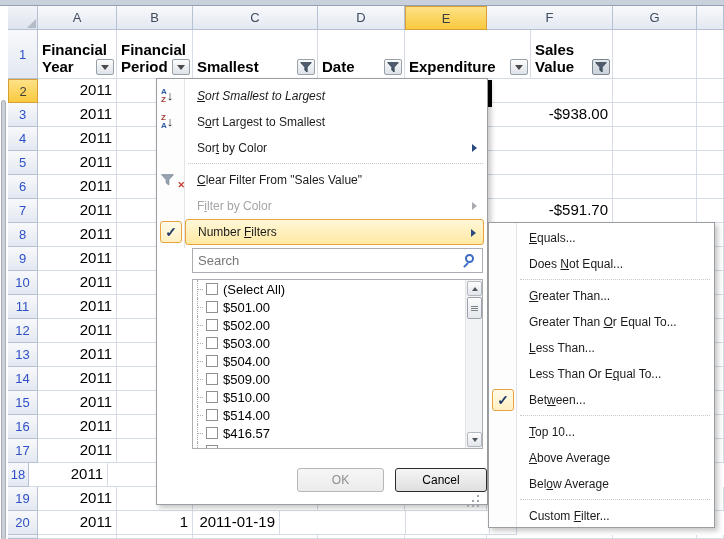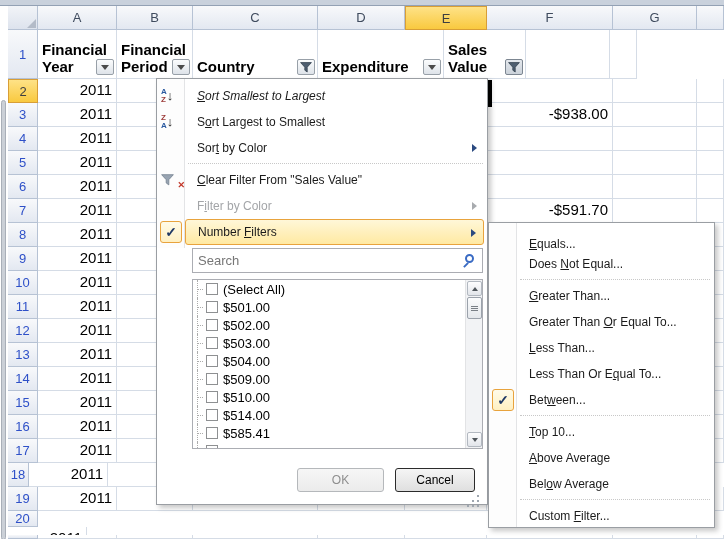--- a/index.html
+++ b/index.html
@@ -99,21 +99,21 @@
   .sthumb { position:absolute; left:1px; top:17px; width:15px; height:22px;
             background:linear-gradient(180deg,#FBFCFD,#E4E7EB); border:1px solid #9BA2AB;
             border-radius:2px; display:flex; align-items:center; justify-content:center; }
   .glines { width:7px; height:0; border-top:1px solid #7A8087; box-shadow:0 2px #7A8087, 0 4px #7A8087;
             margin-top:-4px; }
 
   .btn { position:absolute; top:389px; height:24px; font-size:12px; display:flex;
          align-items:center; justify-content:center; border-radius:3px; cursor:default; }
   .ok { left:140px; width:87px; border:1px solid #B5B8BB;
         background:linear-gradient(180deg,#F6F6F6,#EBEBEB); color:#8E8E8E; }
-  .cancel { left:238px; width:80px; border:1px solid #2B2B2B;
+  .cancel { left:238px; width:92px; border:1px solid #2B2B2B;
         background:linear-gradient(180deg,#F5F5F5,#DFDFDF); color:#000; }
   .grip { position:absolute; right:8px; bottom:7px; width:2px; height:2px; background:#9EA6AF;
           box-shadow:-5px 5px #9EA6AF, 0 5px #9EA6AF, -10px 10px #9EA6AF, -5px 10px #9EA6AF, 0 10px #9EA6AF; }
 
   
   .submenu { position:absolute; left:488px; top:222px; width:227px; height:306px; background:#fff;
              border:1px solid #9A9EA3; box-shadow:3px 3px 5px rgba(0,0,0,.22); z-index:6; }
   .gutter2 { position:absolute; left:0; top:0; bottom:0; width:28px;
              background:#FDFDFD; border-right:1px solid #E3E4E6; }
 </style>
@@ -146,21 +146,29 @@
           </div>
         </div>
         <div class="cell h1" style="width: 76px;">
           <div class="hline">Financial</div>
           <div class="hline">Period</div>
           <div class="fbtn">
             <div class="varrow"></div>
           </div>
         </div>
         <div class="cell h1" style="width: 125px;">
-          <div class="hline">Country</div>
+          <div class="hline">Smallest</div>
+          <div class="fbtn">
+            <svg width="12" height="11" viewBox="0 0 12 11">
+              <path d="M0.6 0.6 H11.4 L7.2 5.2 V10 L4.8 8.2 V5.2 Z" fill="#4E5E70" stroke="#33414F" stroke-width="0.8"></path>
+            </svg>
+          </div>
+        </div>
+        <div class="cell h1" style="width: 87px;">
+          <div class="hline">Date</div>
           <div class="fbtn">
             <svg width="12" height="11" viewBox="0 0 12 11">
               <path d="M0.6 0.6 H11.4 L7.2 5.2 V10 L4.8 8.2 V5.2 Z" fill="#4E5E70" stroke="#33414F" stroke-width="0.8"></path>
             </svg>
           </div>
         </div>
         <div class="cell h1" style="width: 126px;">
           <div class="hline">Expenditure</div>
           <div class="fbtn">
             <div class="varrow"></div>
@@ -409,21 +417,21 @@
           <div class="v num">2011</div>
         </div>
         <div class="cell" style="width: 76px;"></div>
         <div class="cell" style="width: 125px;"></div>
         <div class="cell" style="width: 87px;"></div>
         <div class="cell" style="width: 82px;"></div>
         <div class="cell" style="width: 126px;"></div>
         <div class="cell" style="width: 84px;"></div>
         <div class="cell" style="width: 27px;"></div>
       </div>
-      <div class="grow" style="height: 24px; flex-direction: column;">
+      <div class="grow" style="height: 24px;">
         <div class="rowh" style="width: 30px;">20</div>
         <div class="cell" style="width: 79px;">
           <div class="v num">2011</div>
         </div>
         <div class="cell" style="width: 76px;">
           <div class="v num">1</div>
         </div>
         <div class="cell" style="width: 87px;">
           <div class="v num">2011-01-19</div>
         </div>
@@ -490,21 +498,21 @@
             <div class="lbl">$510.00</div>
           </div>
           <div class="li">
             <div class="tree"></div>
             <div class="cb"></div>
             <div class="lbl">$514.00</div>
           </div>
           <div class="li">
             <div class="tree"></div>
             <div class="cb"></div>
-            <div class="lbl">$585.41</div>
+            <div class="lbl">$416.57</div>
           </div>
           <div class="li">
             <div class="tree"></div>
             <div class="cb"></div>
           </div>
         </div>
       <div class="sbar">
         <div class="sbtn up">
             <div class="tri-up"></div>
           </div>
@@ -559,21 +567,21 @@
       </div>
       <div class="mi hl" style="top: 140px;">
         <span>Number <u>F</u>ilters</span>
         <div class="sub-arrow"></div>
       </div>
       <div class="mcheck" style="top: 142px;">✓</div>
     </div>
 
   <div class="submenu" id="submenu">
     <div class="gutter2"></div>
-  <div class="mi" style="top: 2px; align-items: flex-end;">
+  <div class="mi" style="top: 2px;">
         <span><u>E</u>quals...</span>
       </div>
       <div class="mi" style="top: 28px;">
         <span>Does <u>N</u>ot Equal...</span>
       </div>
       <div class="msep" style="top: 56px;"></div>
       <div class="mi" style="top: 60px;">
         <span><u>G</u>reater Than...</span>
       </div>
       <div class="mi" style="top: 86px;">

